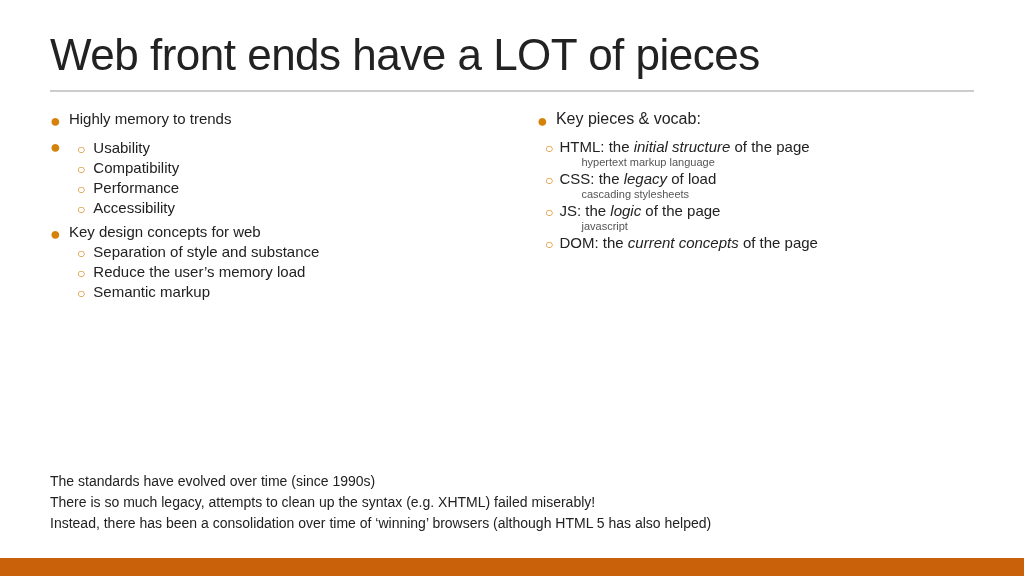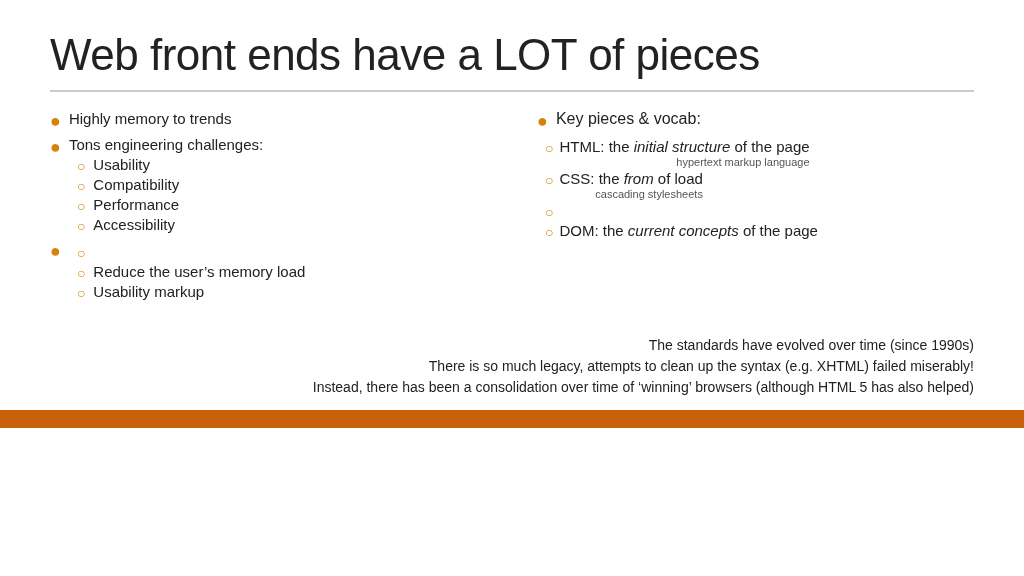--- a/index.html
+++ b/index.html
@@ -7,21 +7,21 @@
       font-family: 'Segoe UI', Arial, sans-serif;
       background: #ffffff;
       width: 1024px;
       height: 576px;
       overflow: hidden;
       position: relative;
     }
 
     .slide {
       width: 1024px;
-      height: 428px;
+      height: 576px;
       background: #ffffff;
       display: flex;
       flex-direction: column;
       position: relative;
     }
 
     .title-area {
       padding: 30px 50px 10px 50px;
     }
 
@@ -115,39 +115,37 @@
     em {
       font-style: italic;
     }
 
     .sub-label {
       display: block;
       font-size: 11px;
       color: #555;
       margin-top: 1px;
       margin-left: 22px;
-      text-align: right;
     }
 
     .right-bullet-item {
       margin-bottom: 5px;
     }
 
     .right-item-row {
       display: flex;
       align-items: flex-start;
       gap: 8px;
     }
 
     .footer-text {
-      padding: 10px 50px 12px 50px;
+      padding: 10px 50px 24px 50px;
       font-size: 14px;
       color: #222;
       line-height: 1.5;
-      text-align: right;
     }
 
     .bottom-bar {
       height: 18px;
       background: #c8610a;
       width: 100%;
       flex-shrink: 0;
     }
 
     .right-header {
@@ -174,21 +172,20 @@
       <ul class="bullet-list">
 
         <li>
           <span class="bullet-dot">●</span>
           <span>Highly memory to trends</span>
         </li>
 
         <li>
           <span class="bullet-dot">●</span>
           <div>
-            <span>Tons engineering challenges:</span>
             <ul class="sub-list">
               <li>
                 <span class="bullet-dot-open">○</span>
                 <span>Usability</span>
               </li>
               <li>
                 <span class="bullet-dot-open">○</span>
                 <span>Compatibility</span>
               </li>
               <li>
@@ -199,31 +196,33 @@
                 <span class="bullet-dot-open">○</span>
                 <span>Accessibility</span>
               </li>
             </ul>
           </div>
         </li>
 
         <li>
           <span class="bullet-dot">●</span>
           <div>
+            <span>Key design concepts for web</span>
             <ul class="sub-list">
               <li>
                 <span class="bullet-dot-open">○</span>
+                <span>Separation of style and substance</span>
               </li>
               <li>
                 <span class="bullet-dot-open">○</span>
                 <span>Reduce the user’s memory load</span>
               </li>
               <li>
                 <span class="bullet-dot-open">○</span>
-                <span>Usability markup</span>
+                <span>Semantic markup</span>
               </li>
             </ul>
           </div>
         </li>
 
       </ul>
     </div>
 
     <div class="right-col">
       <div class="right-header">
@@ -243,29 +242,37 @@
             </div>
             <span class="sub-label">hypertext markup language</span>
           </div>
         </li>
 
         <li class="right-bullet-item">
           <span class="bullet-dot-open">○</span>
           <div>
             <div class="right-item-row">
               <span>
-                <span>CSS: the </span><em>from</em><span> of load</span>
+                <span>CSS: the </span><em>legacy</em><span> of load</span>
               </span>
             </div>
             <span class="sub-label">cascading stylesheets</span>
           </div>
         </li>
 
         <li class="right-bullet-item">
           <span class="bullet-dot-open">○</span>
+          <div>
+            <div class="right-item-row">
+              <span>
+                <span>JS: the </span><em>logic</em><span> of the page</span>
+              </span>
+            </div>
+            <span class="sub-label">javascript</span>
+          </div>
         </li>
 
         <li class="right-bullet-item">
           <span class="bullet-dot-open">○</span>
           <div>
             <div class="right-item-row">
               <span>
                 <span>DOM: the </span><em>current concepts</em><span> of the page</span>
               </span>
             </div>

